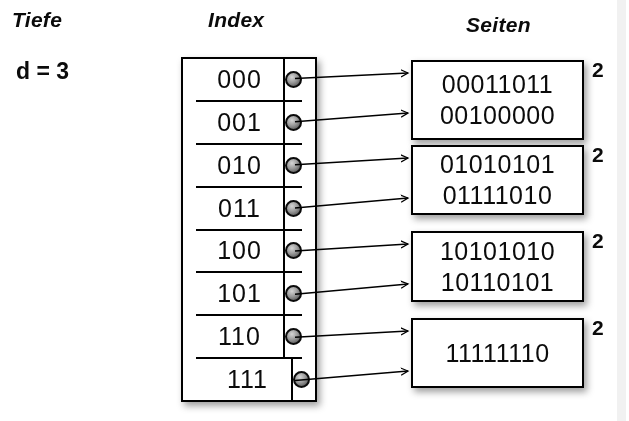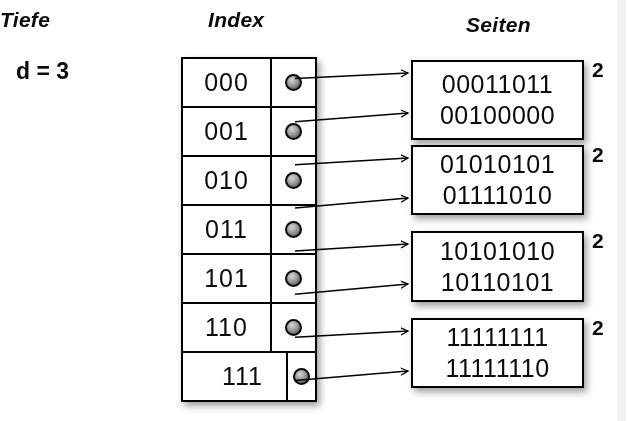--- a/index.html
+++ b/index.html
@@ -1,31 +1,31 @@
 <!DOCTYPE html>
 <html><head>
 <meta charset="utf-8">
 <style>
   html,body{margin:0;padding:0;background:#fff;}
   #stage{
     position:relative;width:629px;height:421px;background:#ffffff;overflow:hidden;
     font-family:"Liberation Sans", sans-serif;color:#0b0b0b;
   }
   .hdr{position:absolute;font-style:italic;font-size:21px;font-weight:600;letter-spacing:.3px;}
-  #depth-label{left:0;top:8px;}
+  #depth-label{left:12px;top:8px;}
   #index-label{left:208px;top:8px;}
   #pages-label{left:466px;top:13px;}
   #depth-value{position:absolute;left:16px;top:58px;font-size:23px;font-weight:600;}
 
   
   #index-table{
     position:absolute;left:181px;top:57px;width:136px;height:345px;
     border:2.5px solid #000;background:#fff;box-sizing:border-box;
     box-shadow:3px 4px 7px rgba(0,0,0,.38);
-    display:flex;flex-direction:column;
+    display:flex;flex-direction:column;align-items:center;
   }
   .idx-row{flex:1 1 0;display:flex;border-bottom:2.2px solid #000;}
   .idx-row:last-child{border-bottom:none;padding-left:16px;}
   .cell-bits{
     width:87px;border-right:2.2px solid #000;display:flex;align-items:center;justify-content:center;
     font-size:25px;letter-spacing:1px;
   }
   .cell-ptr{flex:1;display:flex;align-items:center;justify-content:center;}
   .dot{
     width:17px;height:17px;border-radius:50%;
@@ -73,20 +73,26 @@
           <span class="dot"></span>
         </div>
       </div>
       <div class="idx-row">
         <div class="cell-bits">011</div>
         <div class="cell-ptr">
           <span class="dot"></span>
         </div>
       </div>
       <div class="idx-row">
+        <div class="cell-bits">100</div>
+        <div class="cell-ptr">
+          <span class="dot"></span>
+        </div>
+      </div>
+      <div class="idx-row">
         <div class="cell-bits">101</div>
         <div class="cell-ptr">
           <span class="dot"></span>
         </div>
       </div>
       <div class="idx-row">
         <div class="cell-bits">110</div>
         <div class="cell-ptr">
           <span class="dot"></span>
         </div>
@@ -109,21 +115,20 @@
         <div class="rec">01010101</div>
         <div class="rec">01111010</div>
       </div>
       <div class="ldepth" style="top: 143px;">2</div>
       <div class="page" style="top: 231px; height: 71px;">
         <div class="rec">10101010</div>
         <div class="rec">10110101</div>
       </div>
       <div class="ldepth" style="top: 229px;">2</div>
       <div class="page" style="top: 318px; height: 70px;">
-        <div class="rec">11111111</div>
         <div class="rec">11111110</div>
       </div>
       <div class="ldepth" style="top: 316px;">2</div>
     </div>
 
   <svg id="arrows" width="629" height="421" viewBox="0 0 629 421">
     <defs>
       <marker id="ah" viewBox="0 0 10 10" markerWidth="9" markerHeight="9" refX="8" refY="5" orient="auto" markerUnits="userSpaceOnUse">
         <path d="M0,1 L8,5 L0,9" fill="none" stroke="#000" stroke-width="1.4"></path>
       </marker>

